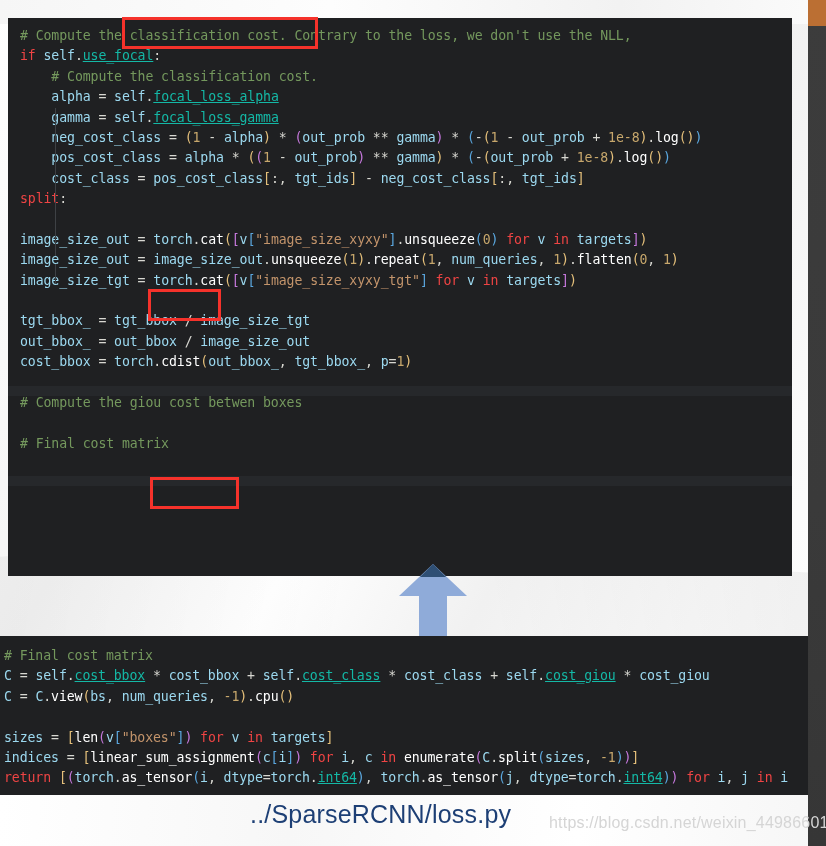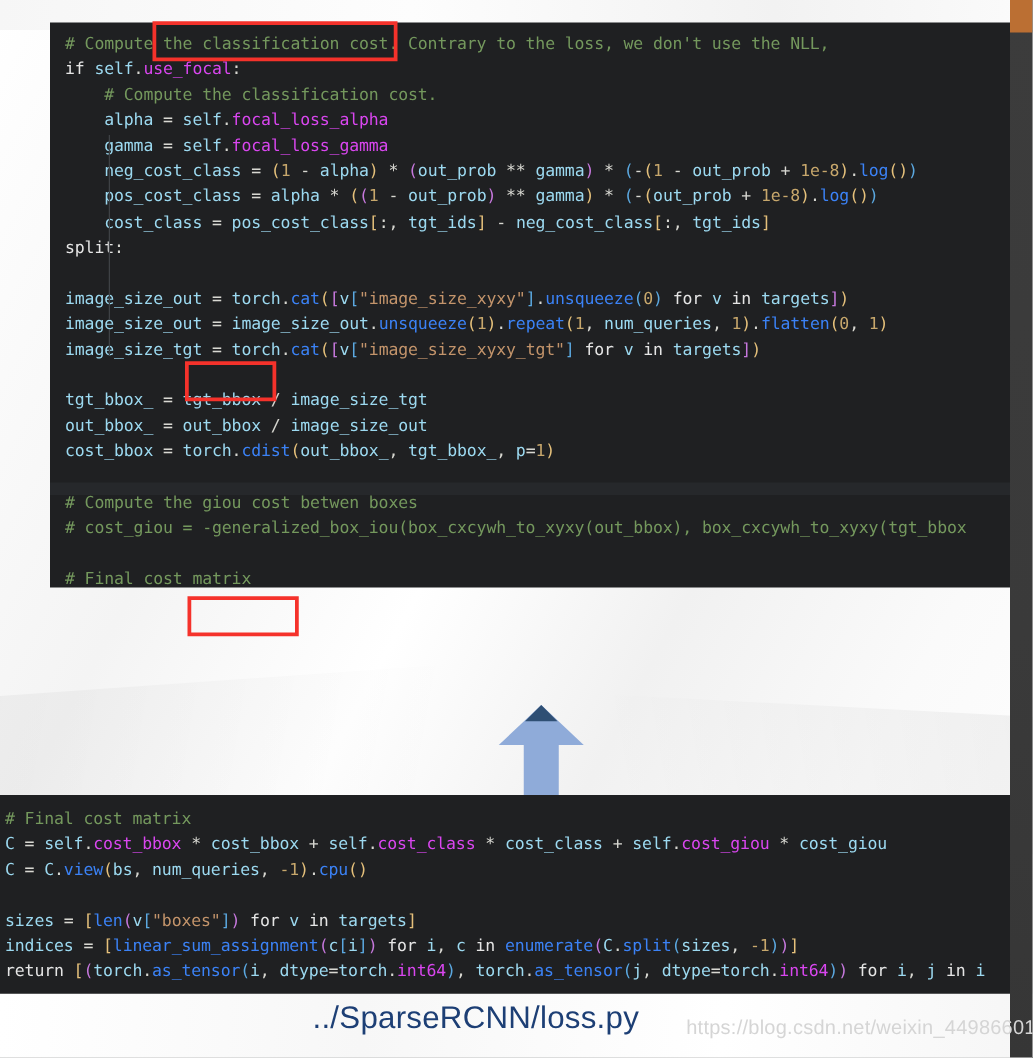--- a/index.html
+++ b/index.html
@@ -65,24 +65,24 @@
   }
 
   
   .code-panel {
     position: absolute;
     background: #1f2022;
     overflow: hidden;
     box-sizing: border-box;
   }
   #panel-top {
-    left: 40px;
+    left: 8px;
     top: 18px;
     width: 784px;
-    height: 452px;
+    height: 558px;
     padding: 8px 0 0 0;
   }
   #panel-bottom {
     left: 0px;
     top: 636px;
     width: 808px;
     height: 159px;
     padding: 10px 0 0 0;
   }
 
@@ -109,30 +109,30 @@
 
   
   .indent-guide {
     position: absolute;
     width: 1px;
     background: #3e4145;
   }
 
   
   .t-com  { color: #74985d; }        
-  .t-kw   { color: #e5e5e5; }        
+  .t-kw   { color: #ef4444; }        
   .t-var  { color: #9cd9f0; }        
-  .t-fn   { color: #3b82f6; }        
+  .t-fn   { color: #ffffff; }        
   .t-num  { color: #c7a76c; }        
   .t-str  { color: #c3946b; }        
   .t-op   { color: #d8d8d2; }        
   .t-p1   { color: #e5c07b; }        
   .t-p2   { color: #c678dd; }        
   .t-p3   { color: #5ba8e0; }
-  .t-attr { color: #d946ef; }
+  .t-attr { color: #14b8a6; text-decoration: underline; }
 
   
   .redbox {
     position: absolute;
     border: 3px solid #f5322b;
     box-sizing: border-box;
     pointer-events: none;
     background: transparent;
   }
 
@@ -220,21 +220,20 @@
   <div class="code-line">&nbsp;</div>
   <div class="code-line"><span class="t-var">image_size_out</span><span class="t-op">&nbsp;=&nbsp;</span><span class="t-var">torch</span><span class="t-op">.</span><span class="t-fn">cat</span><span class="t-p1">(</span><span class="t-p2">[</span><span class="t-var">v</span><span class="t-p3">[</span><span class="t-str">"image_size_xyxy"</span><span class="t-p3">]</span><span class="t-op">.</span><span class="t-fn">unsqueeze</span><span class="t-p3">(</span><span class="t-num">0</span><span class="t-p3">)</span><span class="t-op">&nbsp;</span><span class="t-kw">for</span><span class="t-op">&nbsp;</span><span class="t-var">v</span><span class="t-op">&nbsp;</span><span class="t-kw">in</span><span class="t-op">&nbsp;</span><span class="t-var">targets</span><span class="t-p2">]</span><span class="t-p1">)</span></div>
   <div class="code-line"><span class="t-var">image_size_out</span><span class="t-op">&nbsp;=&nbsp;</span><span class="t-var">image_size_out</span><span class="t-op">.</span><span class="t-fn">unsqueeze</span><span class="t-p1">(</span><span class="t-num">1</span><span class="t-p1">)</span><span class="t-op">.</span><span class="t-fn">repeat</span><span class="t-p1">(</span><span class="t-num">1</span><span class="t-op">,&nbsp;</span><span class="t-var">num_queries</span><span class="t-op">,&nbsp;</span><span class="t-num">1</span><span class="t-p1">)</span><span class="t-op">.</span><span class="t-fn">flatten</span><span class="t-p1">(</span><span class="t-num">0</span><span class="t-op">,&nbsp;</span><span class="t-num">1</span><span class="t-p1">)</span></div>
   <div class="code-line"><span class="t-var">image_size_tgt</span><span class="t-op">&nbsp;=&nbsp;</span><span class="t-var">torch</span><span class="t-op">.</span><span class="t-fn">cat</span><span class="t-p1">(</span><span class="t-p2">[</span><span class="t-var">v</span><span class="t-p3">[</span><span class="t-str">"image_size_xyxy_tgt"</span><span class="t-p3">]</span><span class="t-op">&nbsp;</span><span class="t-kw">for</span><span class="t-op">&nbsp;</span><span class="t-var">v</span><span class="t-op">&nbsp;</span><span class="t-kw">in</span><span class="t-op">&nbsp;</span><span class="t-var">targets</span><span class="t-p2">]</span><span class="t-p1">)</span></div>
   <div class="code-line">&nbsp;</div>
   <div class="code-line"><span class="t-var">tgt_bbox_</span><span class="t-op">&nbsp;=&nbsp;</span><span class="t-var">tgt_bbox</span><span class="t-op">&nbsp;/&nbsp;</span><span class="t-var">image_size_tgt</span></div>
   <div class="code-line"><span class="t-var">out_bbox_</span><span class="t-op">&nbsp;=&nbsp;</span><span class="t-var">out_bbox</span><span class="t-op">&nbsp;/&nbsp;</span><span class="t-var">image_size_out</span></div>
   <div class="code-line"><span class="t-var">cost_bbox</span><span class="t-op">&nbsp;=&nbsp;</span><span class="t-var">torch</span><span class="t-op">.</span><span class="t-fn">cdist</span><span class="t-p1">(</span><span class="t-var">out_bbox_</span><span class="t-op">,&nbsp;</span><span class="t-var">tgt_bbox_</span><span class="t-op">,&nbsp;</span><span class="t-var">p</span><span class="t-op">=</span><span class="t-num">1</span><span class="t-p1">)</span></div>
   <div class="code-line">&nbsp;</div>
   <div class="code-line"><span class="t-com">#&nbsp;Compute&nbsp;the&nbsp;giou&nbsp;cost&nbsp;betwen&nbsp;boxes</span></div>
-  <div class="code-line"><span class="t-com">#&nbsp;cost_giou&nbsp;=&nbsp;-generalized_box_iou(box_cxcywh_to_xyxy(out_bbox),&nbsp;box_cxcywh_to_xyxy(tgt_bbox</span></div>
   <div class="code-line">&nbsp;</div>
   <div class="code-line"><span class="t-com">#&nbsp;Final&nbsp;cost&nbsp;matrix</span></div>
 </div>
 
 <div class="code-panel" id="panel-bottom">
   <div class="code-line"><span class="t-com">#&nbsp;Final&nbsp;cost&nbsp;matrix</span></div>
   <div class="code-line"><span class="t-var">C</span><span class="t-op">&nbsp;=&nbsp;</span><span class="t-var">self</span><span class="t-op">.</span><span class="t-attr">cost_bbox</span><span class="t-op">&nbsp;*&nbsp;</span><span class="t-var">cost_bbox</span><span class="t-op">&nbsp;+&nbsp;</span><span class="t-var">self</span><span class="t-op">.</span><span class="t-attr">cost_class</span><span class="t-op">&nbsp;*&nbsp;</span><span class="t-var">cost_class</span><span class="t-op">&nbsp;+&nbsp;</span><span class="t-var">self</span><span class="t-op">.</span><span class="t-attr">cost_giou</span><span class="t-op">&nbsp;*&nbsp;</span><span class="t-var">cost_giou</span></div>
   <div class="code-line"><span class="t-var">C</span><span class="t-op">&nbsp;=&nbsp;</span><span class="t-var">C</span><span class="t-op">.</span><span class="t-fn">view</span><span class="t-p1">(</span><span class="t-var">bs</span><span class="t-op">,&nbsp;</span><span class="t-var">num_queries</span><span class="t-op">,&nbsp;</span><span class="t-num">-1</span><span class="t-p1">)</span><span class="t-op">.</span><span class="t-fn">cpu</span><span class="t-p1">()</span></div>
   <div class="code-line">&nbsp;</div>
   <div class="code-line"><span class="t-var">sizes</span><span class="t-op">&nbsp;=&nbsp;</span><span class="t-p1">[</span><span class="t-fn">len</span><span class="t-p2">(</span><span class="t-var">v</span><span class="t-p3">[</span><span class="t-str">"boxes"</span><span class="t-p3">]</span><span class="t-p2">)</span><span class="t-op">&nbsp;</span><span class="t-kw">for</span><span class="t-op">&nbsp;</span><span class="t-var">v</span><span class="t-op">&nbsp;</span><span class="t-kw">in</span><span class="t-op">&nbsp;</span><span class="t-var">targets</span><span class="t-p1">]</span></div>

